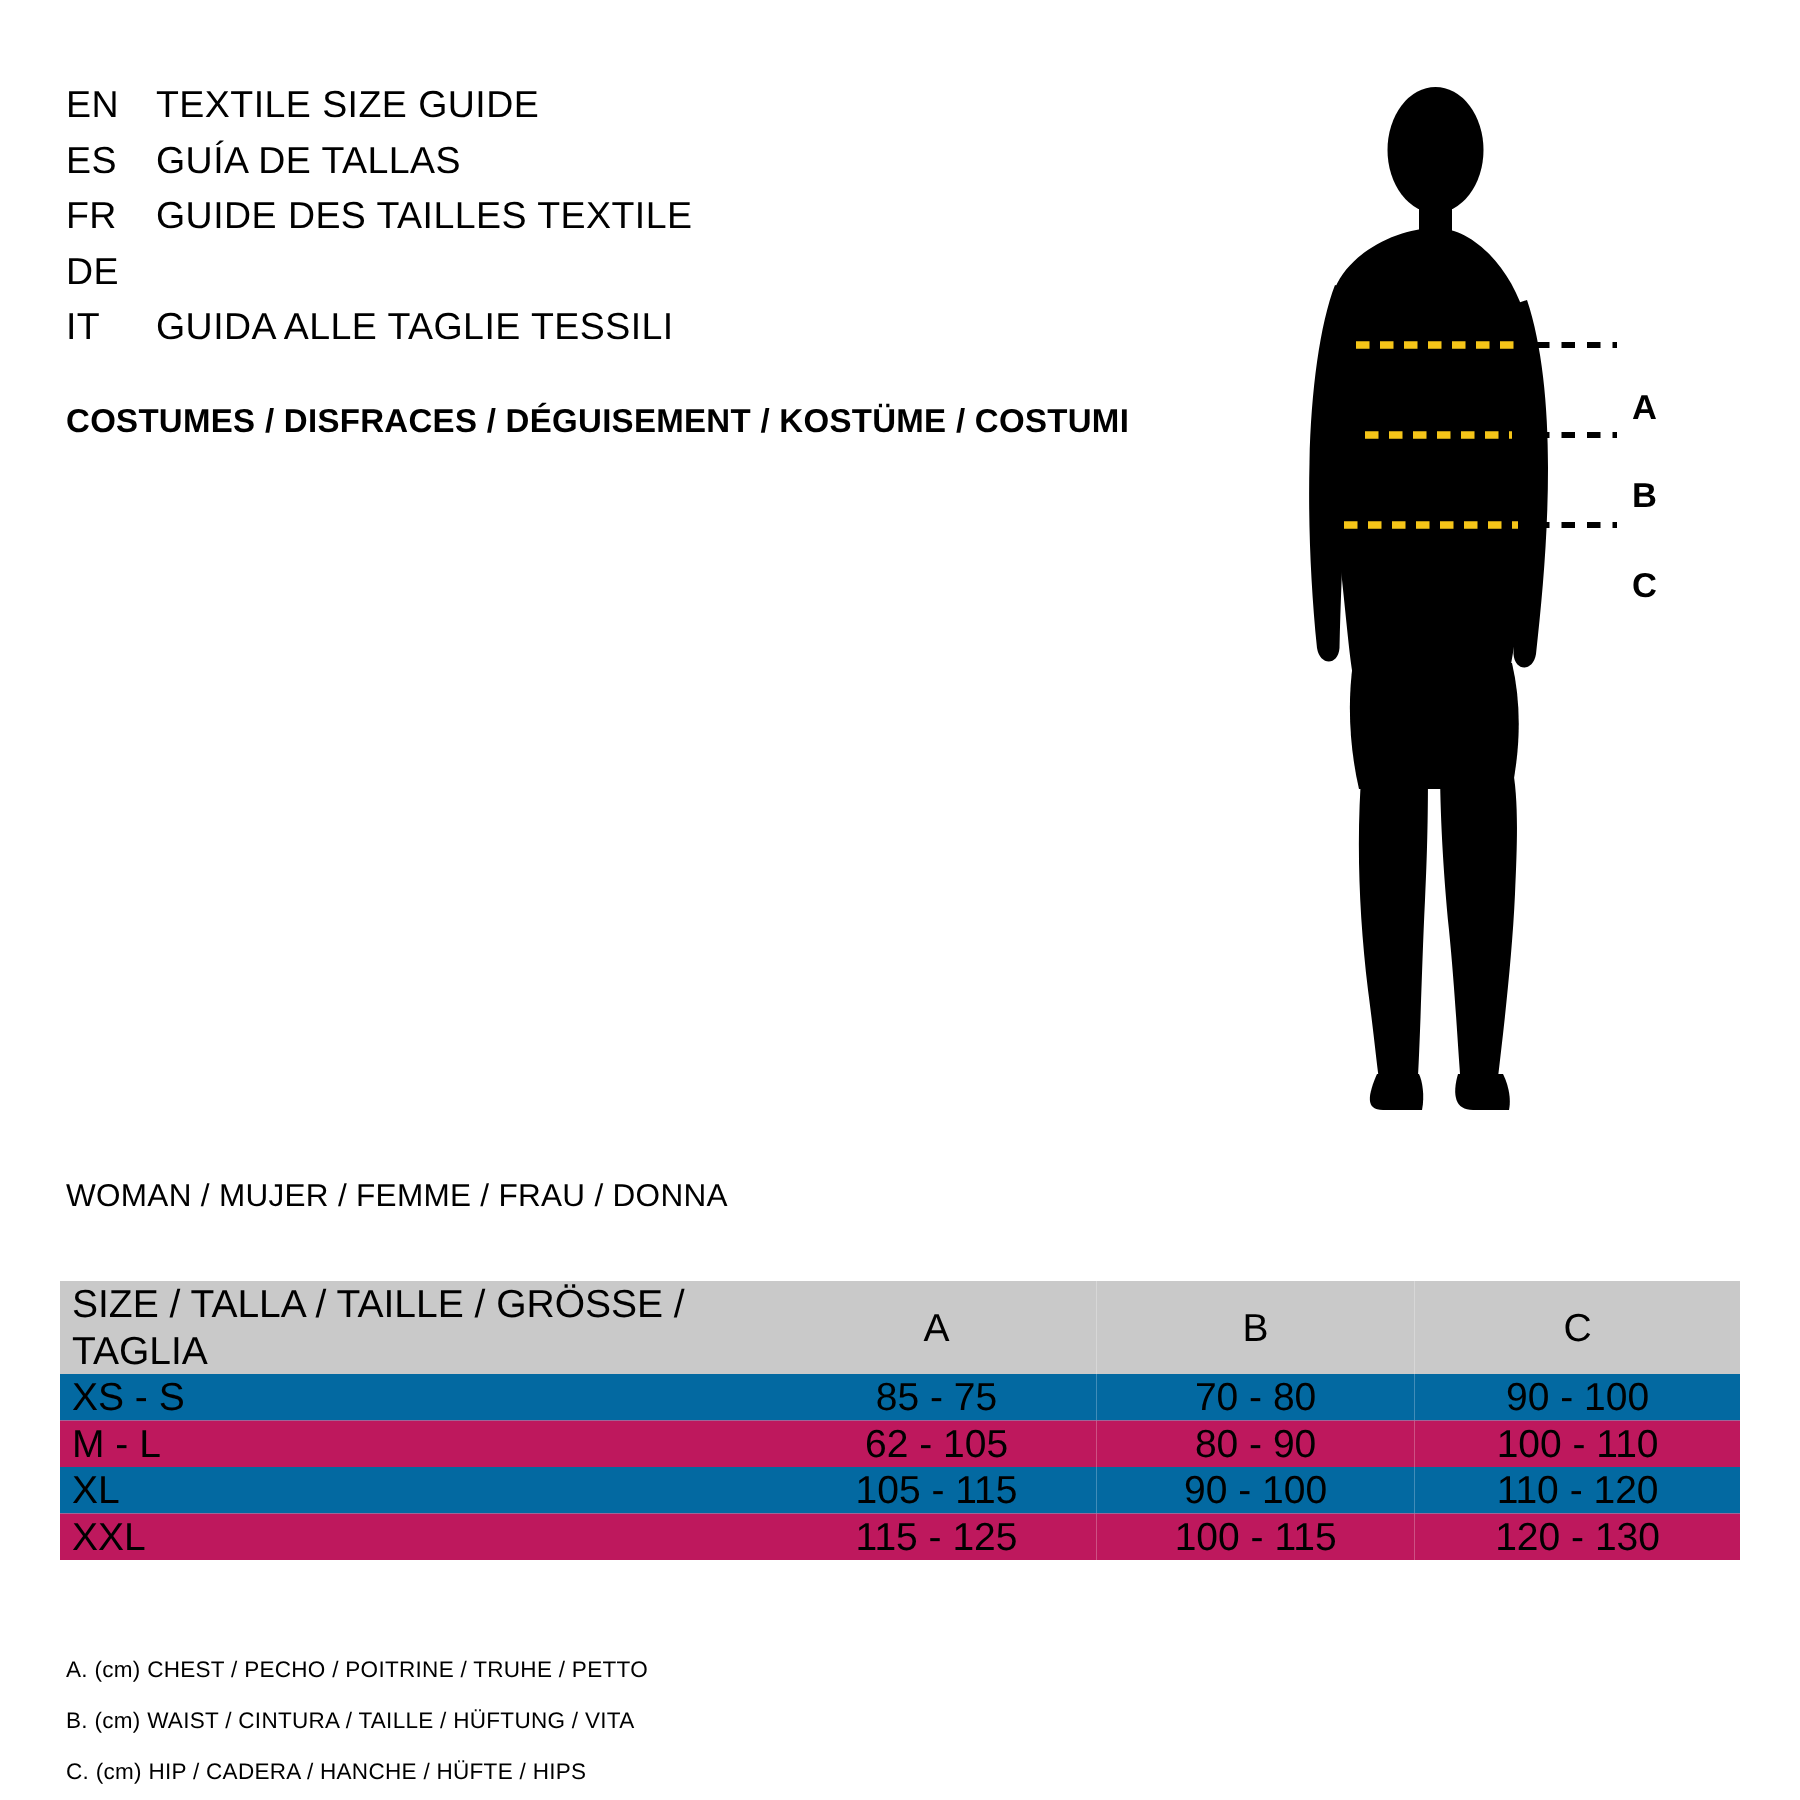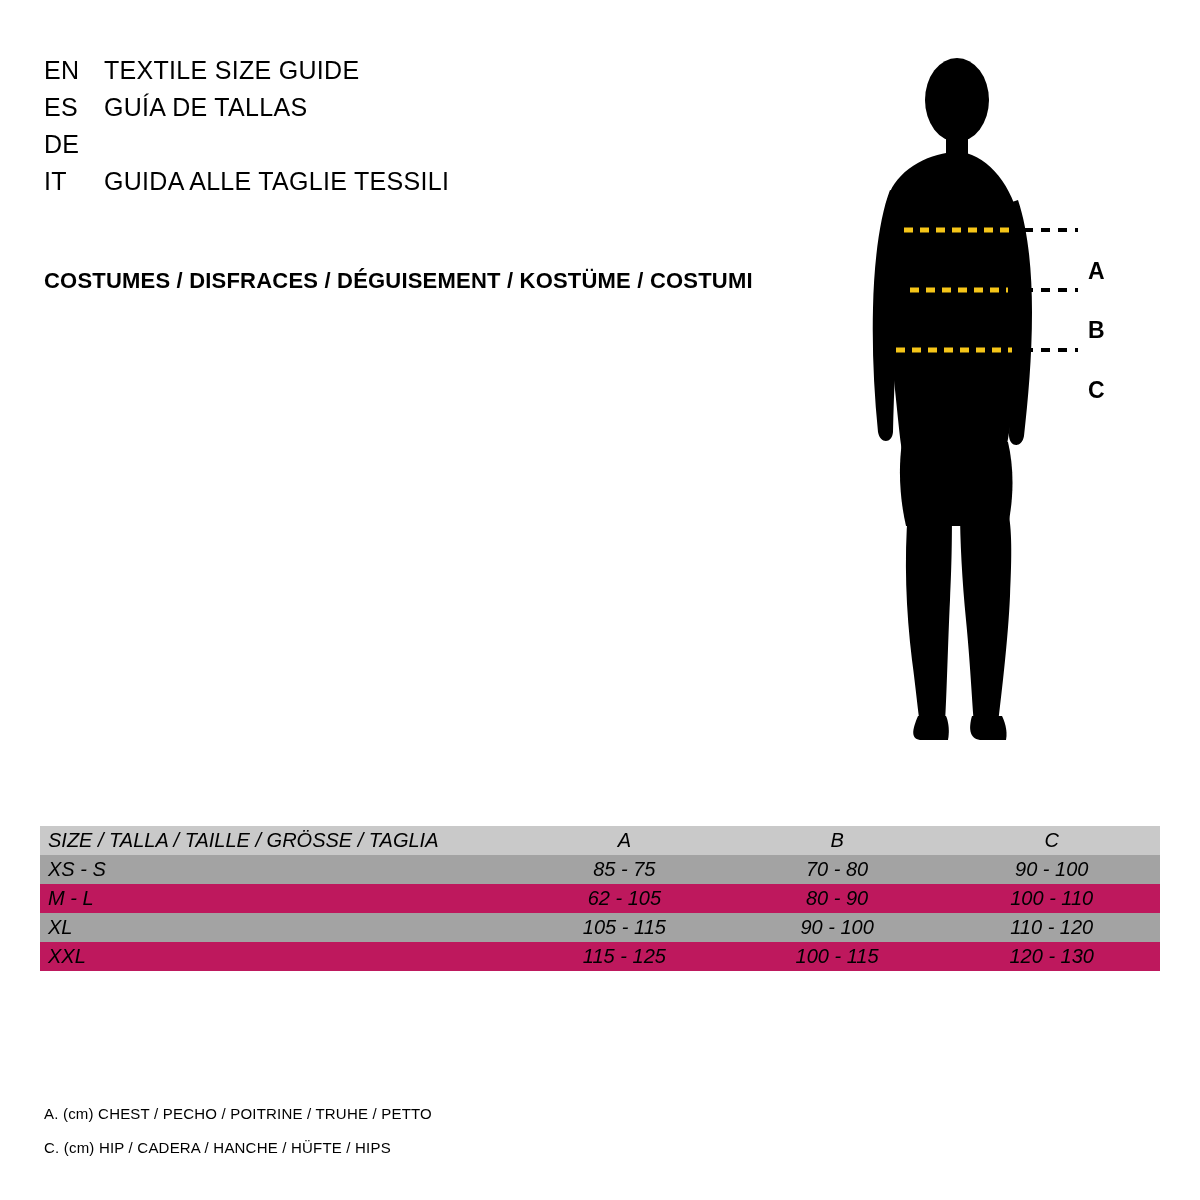--- a/index.html
+++ b/index.html
@@ -81,44 +81,43 @@
     position: absolute;
     left: 44px;
     top: 786px;
     font-size: 21px;
     letter-spacing: 0.2px;
   }
 
   table.size-table {
     position: absolute;
     left: 40px;
-    top: 826px;
+    top: 854px;
     width: 1120px;
     border-collapse: collapse;
-    font-size: 20px;
-    font-style: italic;
+    font-size: 26px;
   }
   table.size-table th,
   table.size-table td {
     padding: 0;
     height: 29px;
     font-weight: normal;
     text-align: center;
     vertical-align: middle;
   }
   table.size-table th.first-col,
   table.size-table td.first-col {
     text-align: left;
     padding-left: 8px;
     width: 470px;
   }
   thead tr {
     background: #c9c9c9;
   }
-  tbody tr.odd { background: #a3a3a3; }
+  tbody tr.odd { background: #0369a1; }
   tbody tr.even { background: #be185d; }
 
   
   .legend {
     position: absolute;
     left: 44px;
     top: 1097px;
     font-size: 15px;
   }
   .legend div {
@@ -133,20 +132,24 @@
 <div class="page">
 
   <div class="lang-block">
     <div class="lang-row">
       <span class="lang-code">EN</span>
       <span class="lang-text">TEXTILE SIZE GUIDE</span>
     </div>
     <div class="lang-row">
       <span class="lang-code">ES</span>
       <span class="lang-text">GUÍA DE TALLAS</span>
+    </div>
+    <div class="lang-row">
+      <span class="lang-code">FR</span>
+      <span class="lang-text">GUIDE DES TAILLES TEXTILE</span>
     </div>
     <div class="lang-row">
       <span class="lang-code">DE</span>
     </div>
     <div class="lang-row">
       <span class="lang-code">IT</span>
       <span class="lang-text">GUIDA ALLE TAGLIE TESSILI</span>
     </div>
   </div>
 
@@ -219,20 +222,21 @@
 
       <line x1="36" y1="310" x2="152" y2="310" stroke="#f5c518" stroke-width="5" stroke-dasharray="9 7"></line>
       <line x1="164" y1="310" x2="218" y2="310" stroke="#000000" stroke-width="4" stroke-dasharray="9 8"></line>
     </svg>
 
     <span class="measure-label label-a">A</span>
     <span class="measure-label label-b">B</span>
     <span class="measure-label label-c">C</span>
   </div>
 
+  <div class="table-title">WOMAN / MUJER / FEMME / FRAU / DONNA</div>
 
   <table class="size-table">
     <thead>
       <tr>
         <th class="first-col">SIZE / TALLA / TAILLE / GRÖSSE / TAGLIA</th>
         <th>A</th>
         <th>B</th>
         <th>C</th>
       </tr>
     </thead>
@@ -259,16 +263,17 @@
         <td class="first-col">XXL</td>
         <td>115 - 125</td>
         <td>100 - 115</td>
         <td>120 - 130</td>
       </tr>
     </tbody>
   </table>
 
   <div class="legend">
     <div>A. (cm) CHEST / PECHO / POITRINE / TRUHE / PETTO</div>
+    <div>B. (cm) WAIST / CINTURA / TAILLE / HÜFTUNG / VITA</div>
     <div>C. (cm) HIP / CADERA / HANCHE / HÜFTE / HIPS</div>
   </div>
 
 </div>
 
 </body></html>

